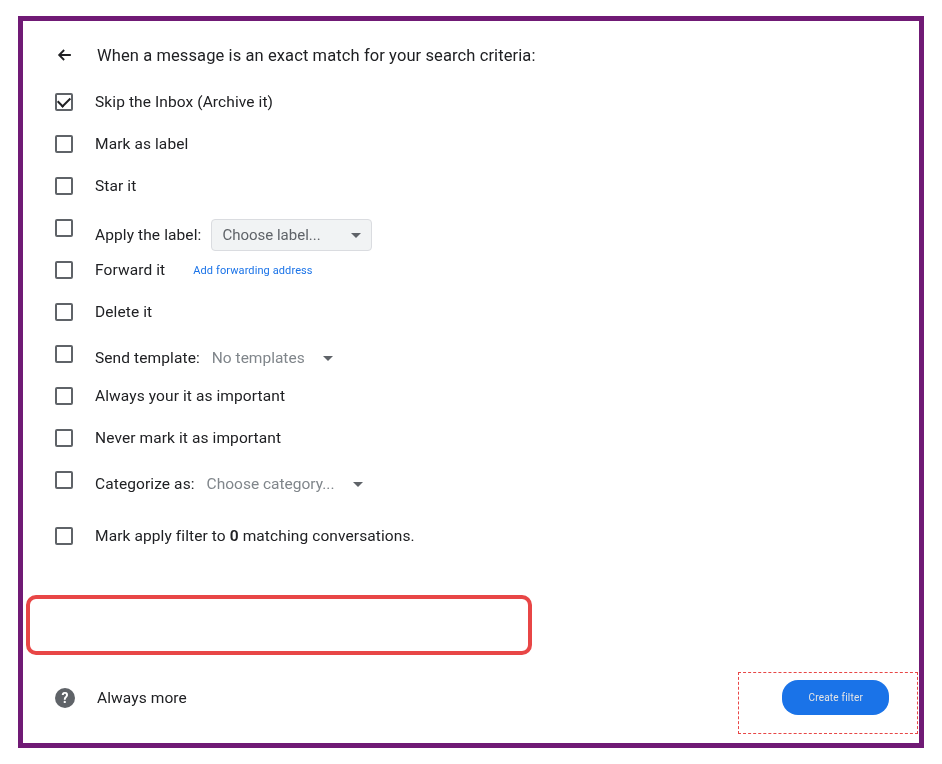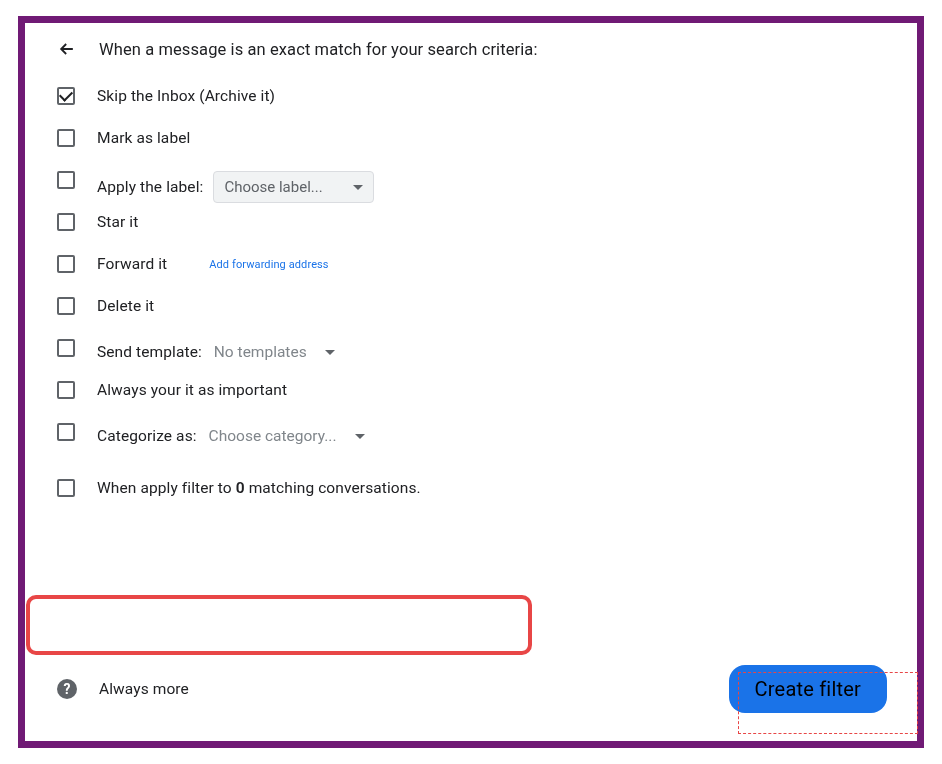--- a/index.html
+++ b/index.html
@@ -9,23 +9,23 @@
       width: 942px;
       height: 764px;
       position: relative;
     }
     .dialog {
       position: absolute;
       top: 16px;
       left: 18px;
       width: 906px;
       height: 732px;
-      border: 7px solid #701a75;
+      border: 5px solid #701a75;
       background: #fff;
-      padding: 16px 30px 20px 30px;
+      padding: 24px 30px 20px 30px;
     }
     .header-row {
       display: flex;
       align-items: center;
       gap: 22px;
       margin-bottom: 28px;
       padding-left: 2px;
     }
     .back-arrow {
       width: 20px;
@@ -145,25 +145,25 @@
       background: #5f6368;
       color: #fff;
       display: flex;
       align-items: center;
       justify-content: center;
       font-size: 14px;
       font-weight: bold;
     }
     .create-btn {
       background: #1a73e8;
-      color: #000000;
+      color: #e5e5e5;
       border: none;
       border-radius: 16px;
       padding: 12px 26px;
-      font-size: 20px;
+      font-size: 10px;
       cursor: pointer;
       font-family: inherit;
       letter-spacing: 0.2px;
     }
     .options-list {
       display: flex;
       flex-direction: column;
       gap: 2px;
     }
   </style>
@@ -184,41 +184,41 @@
   <div class="options-list">
 
     <div class="option-row">
       <div class="checkbox checked"></div>
       <span class="option-label">Skip the Inbox (Archive it)</span>
     </div>
 
     <div class="option-row">
       <div class="checkbox"></div>
       <span class="option-label">Mark as label</span>
+    </div>
+
+    <div class="option-row">
+      <div class="checkbox"></div>
+      <span class="option-label">Star it</span>
     </div>
 
     <div class="option-row">
       <div class="checkbox"></div>
       <div class="inline-group">
         <span class="option-label">Apply the label:</span>
         <div class="select-box">
           <span>Choose label...</span>
           <span class="caret"></span>
         </div>
       </div>
     </div>
 
     <div class="option-row">
       <div class="checkbox"></div>
-      <span class="option-label">Star it</span>
-    </div>
-
-    <div class="option-row">
-      <div class="checkbox"></div>
-      <div class="inline-group" style="gap:42px;">
+      <div class="inline-group" style="gap:28px;">
         <span class="option-label">Forward it</span>
         <span class="link-text">Add forwarding address</span>
       </div>
     </div>
 
     <div class="option-row">
       <div class="checkbox"></div>
       <span class="option-label">Delete it</span>
     </div>
 
@@ -232,36 +232,40 @@
           <span class="caret"></span>
         </div>
       </div>
     </div>
 
     <div class="option-row">
       <div class="checkbox"></div>
       <span class="option-label">Always your it as important</span>
     </div>
 
+    <div class="option-row">
+      <div class="checkbox"></div>
+      <span class="option-label">Never mark it as important</span>
+    </div>
 
     <div class="option-row">
       <div class="checkbox"></div>
       <div class="inline-group">
         <span class="option-label">Categorize as:</span>
         <div class="select-plain" style="">
           <span>Choose category...</span>
           <span class="caret"></span>
         </div>
       </div>
     </div>
 
     <div class="option-row" style="margin-top:14px;">
       <div class="checkbox"></div>
       <span class="option-label">
-        <span>When apply filter to </span><span class="bold-num">0</span><span> matching conversations.</span>
+        <span>Mark apply filter to </span><span class="bold-num">0</span><span> matching conversations.</span>
       </span>
     </div>
 
   </div>
 
   <div class="footer-row">
     <div class="learn-more-group">
       <div class="help-icon">?</div>
       <span class="option-label">Always more</span>
     </div>

